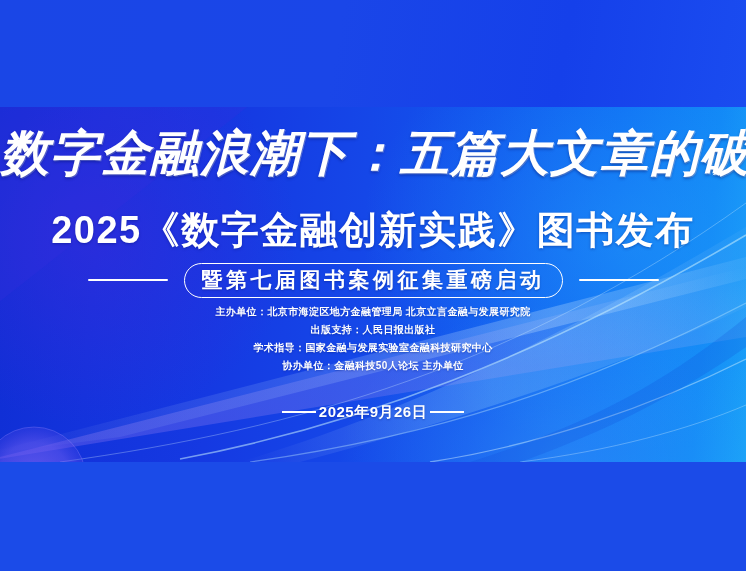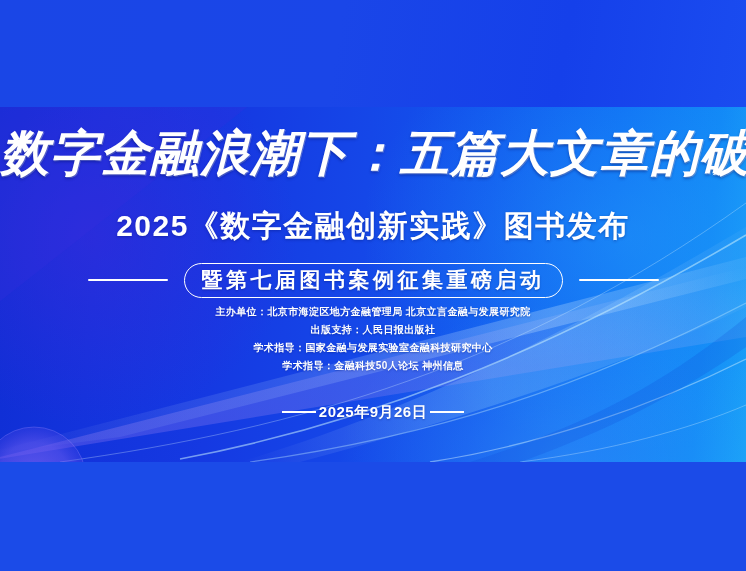--- a/index.html
+++ b/index.html
@@ -104,21 +104,21 @@
        1px 1px 0 rgba(255,255,255,.35);
   }
 
   .subtitle {
     position:absolute;
     left:0; top:104px;
     width:746px;
     text-align:center;
     color:#ffffff;
     font-weight:bold;
-    font-size:30px;
+    font-size:38px;
     line-height:1;
     letter-spacing:1.5px;
     white-space:nowrap;
     text-shadow:0 1px 3px rgba(0,20,110,.40);
   }
 
   
   .pill-row {
     position:absolute;
     left:0; top:155px;
@@ -260,21 +260,21 @@
     <div class="pill-row">
       <span class="rule"></span>
       <span class="pill">暨第七届图书案例征集重磅启动</span>
       <span class="rule"></span>
     </div>
 
     <div class="info">
       <div class="info-line">主办单位：北京市海淀区地方金融管理局  北京立言金融与发展研究院</div>
       <div class="info-line">出版支持：人民日报出版社</div>
       <div class="info-line">学术指导：国家金融与发展实验室金融科技研究中心</div>
-      <div class="info-line">学术指导：金融科技50人论坛  神州信息</div>
+      <div class="info-line">协办单位：金融科技50人论坛  主办单位</div>
     </div>
 
     <div class="date-row">
       <span class="date-dash"></span>
       <span class="date-text">2025年9月26日</span>
       <span class="date-dash"></span>
     </div>
 
   </div>
 </div>

